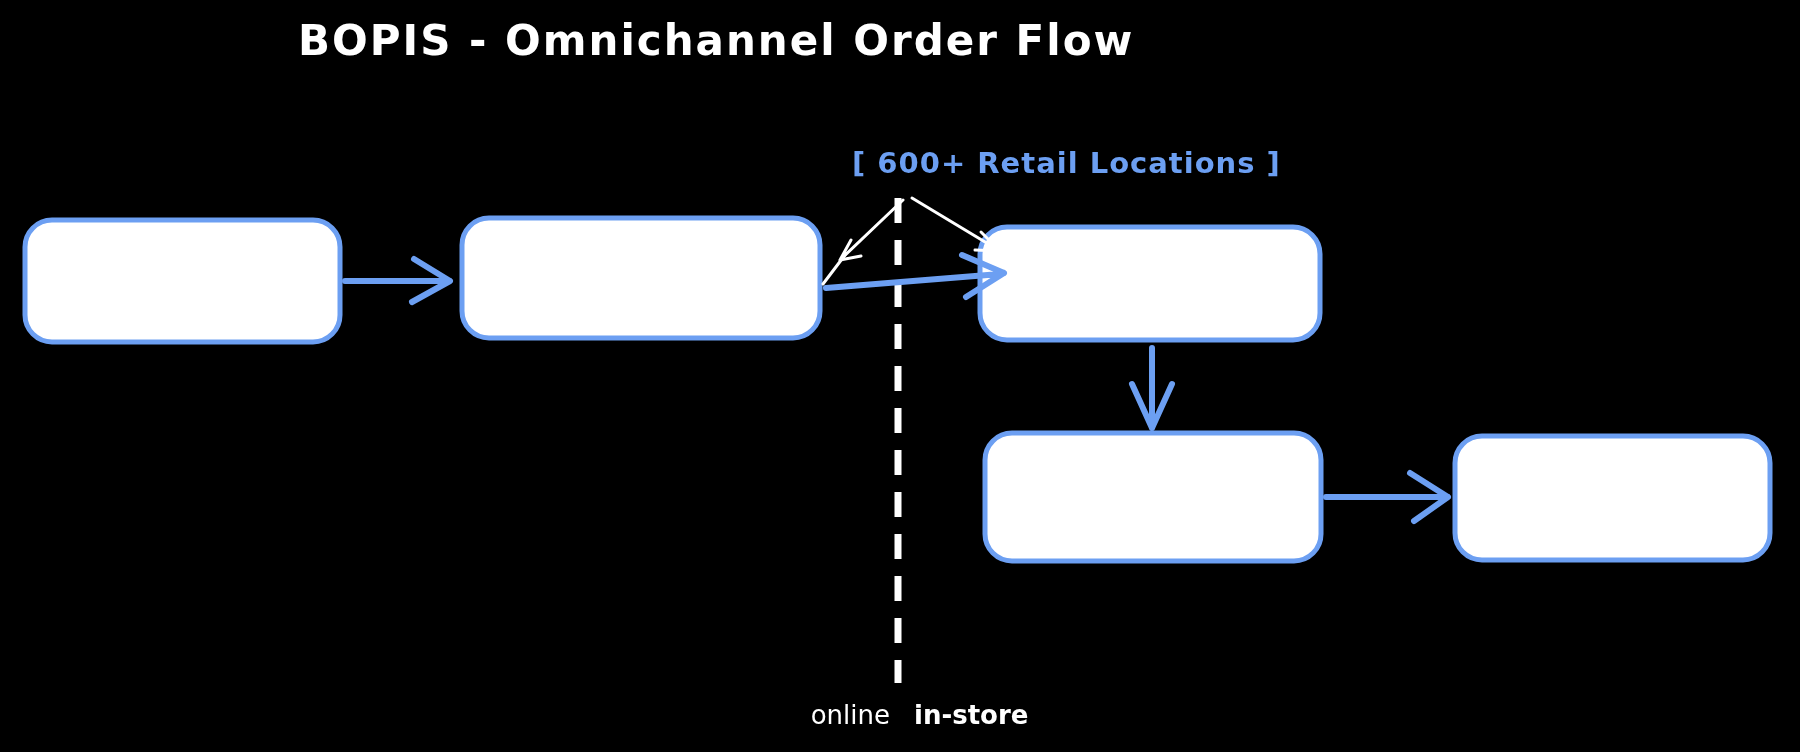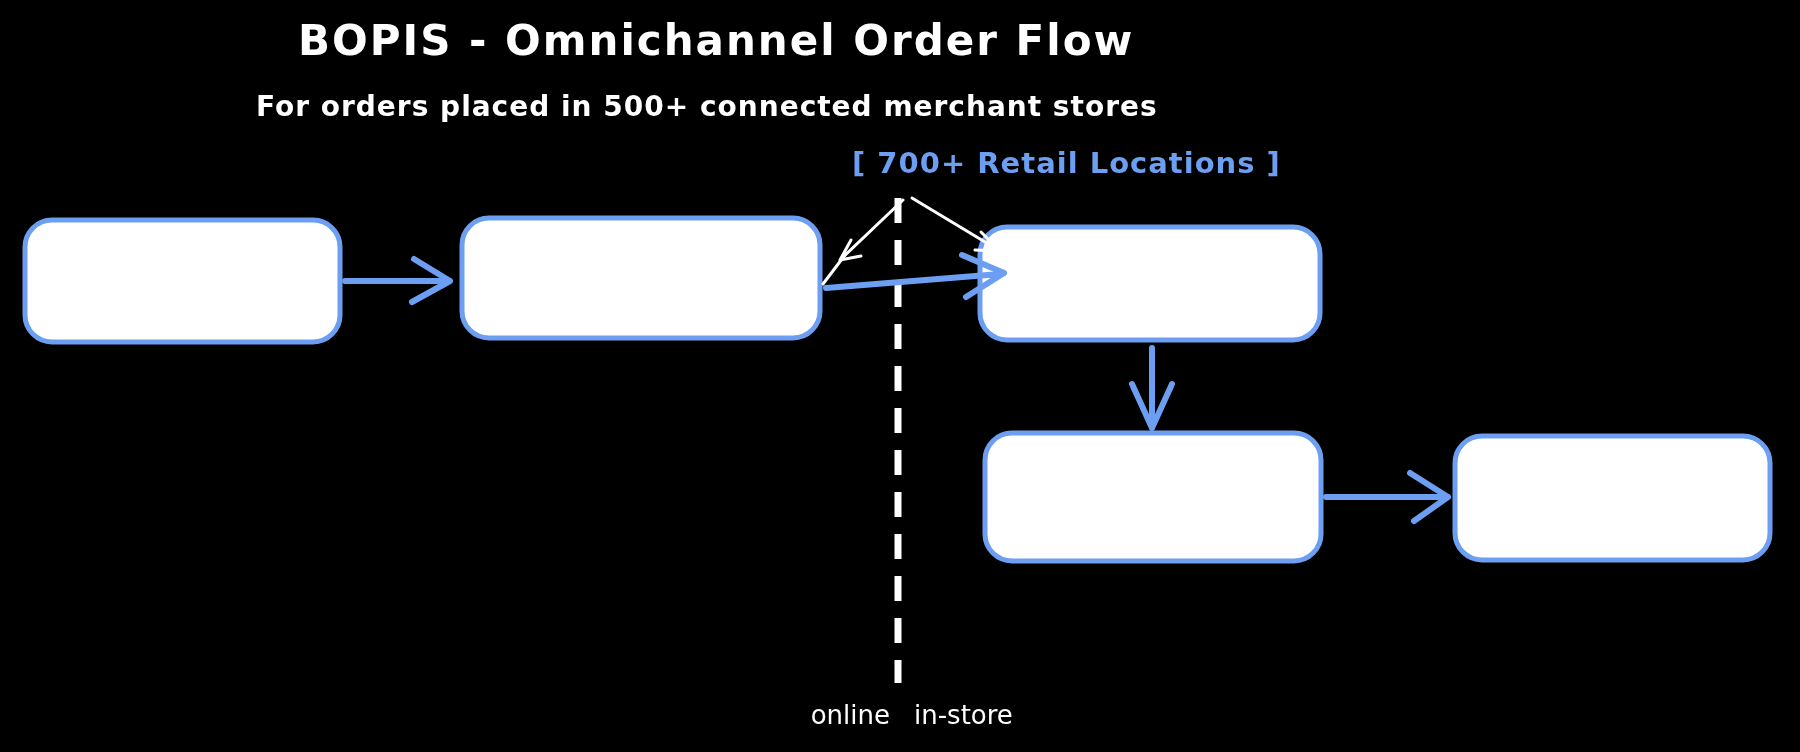--- a/index.html
+++ b/index.html
@@ -32,21 +32,21 @@
     left:852px;top:146px;
     font-size:29px;font-weight:700;color:var(--accent-blue);
     letter-spacing:1px;
   }
   .divider-left{
     left:770px;top:700px;width:120px;text-align:right;
     font-size:26px;font-weight:400;color:var(--text-white);
   }
   .divider-right{
     left:914px;top:700px;
-    font-size:26px;font-weight:400;color:var(--text-white);
+    font-size:26px;font-weight:700;color:var(--text-white);
   }
   .node-label{
     position:absolute;color:#333;font-size:20px;
     display:flex;align-items:center;justify-content:center;
   }
 </style>
 </head>
 <body>
 
 <div class="canvas">
@@ -71,23 +71,22 @@
     </g>
 
     <g stroke="#ffffff" stroke-width="3" fill="none" stroke-linecap="round">
       <path d="M903,200 L840,260 M840,260 L851,240 M840,260 L861,256"></path>
       <path d="M912,198 L1000,251 M1000,251 L981,232 M1000,251 L975,250"></path>
       <path d="M845,255 L823,284"></path>
     </g>
   </svg>
 
   <div class="txt title">BOPIS - Omnichannel Order Flow</div>
-  <div class="txt subtitle">For orders placed in 500+ connected merchant stores</div>
 
-  <div class="txt locations-label">[  700+ Retail Locations  ]</div>
+  <div class="txt locations-label">[  600+ Retail Locations  ]</div>
 
   <div class="txt divider-left">online</div>
   <div class="txt divider-right">in-store</div>
 
   <div class="node-label" style="left:25px;top:220px;width:315px;height:122px;"></div>
   <div class="node-label" style="left:462px;top:218px;width:358px;height:120px;"></div>
   <div class="node-label" style="left:980px;top:227px;width:340px;height:113px;"></div>
   <div class="node-label" style="left:985px;top:433px;width:336px;height:128px;"></div>
   <div class="node-label" style="left:1455px;top:436px;width:315px;height:124px;"></div>
 

